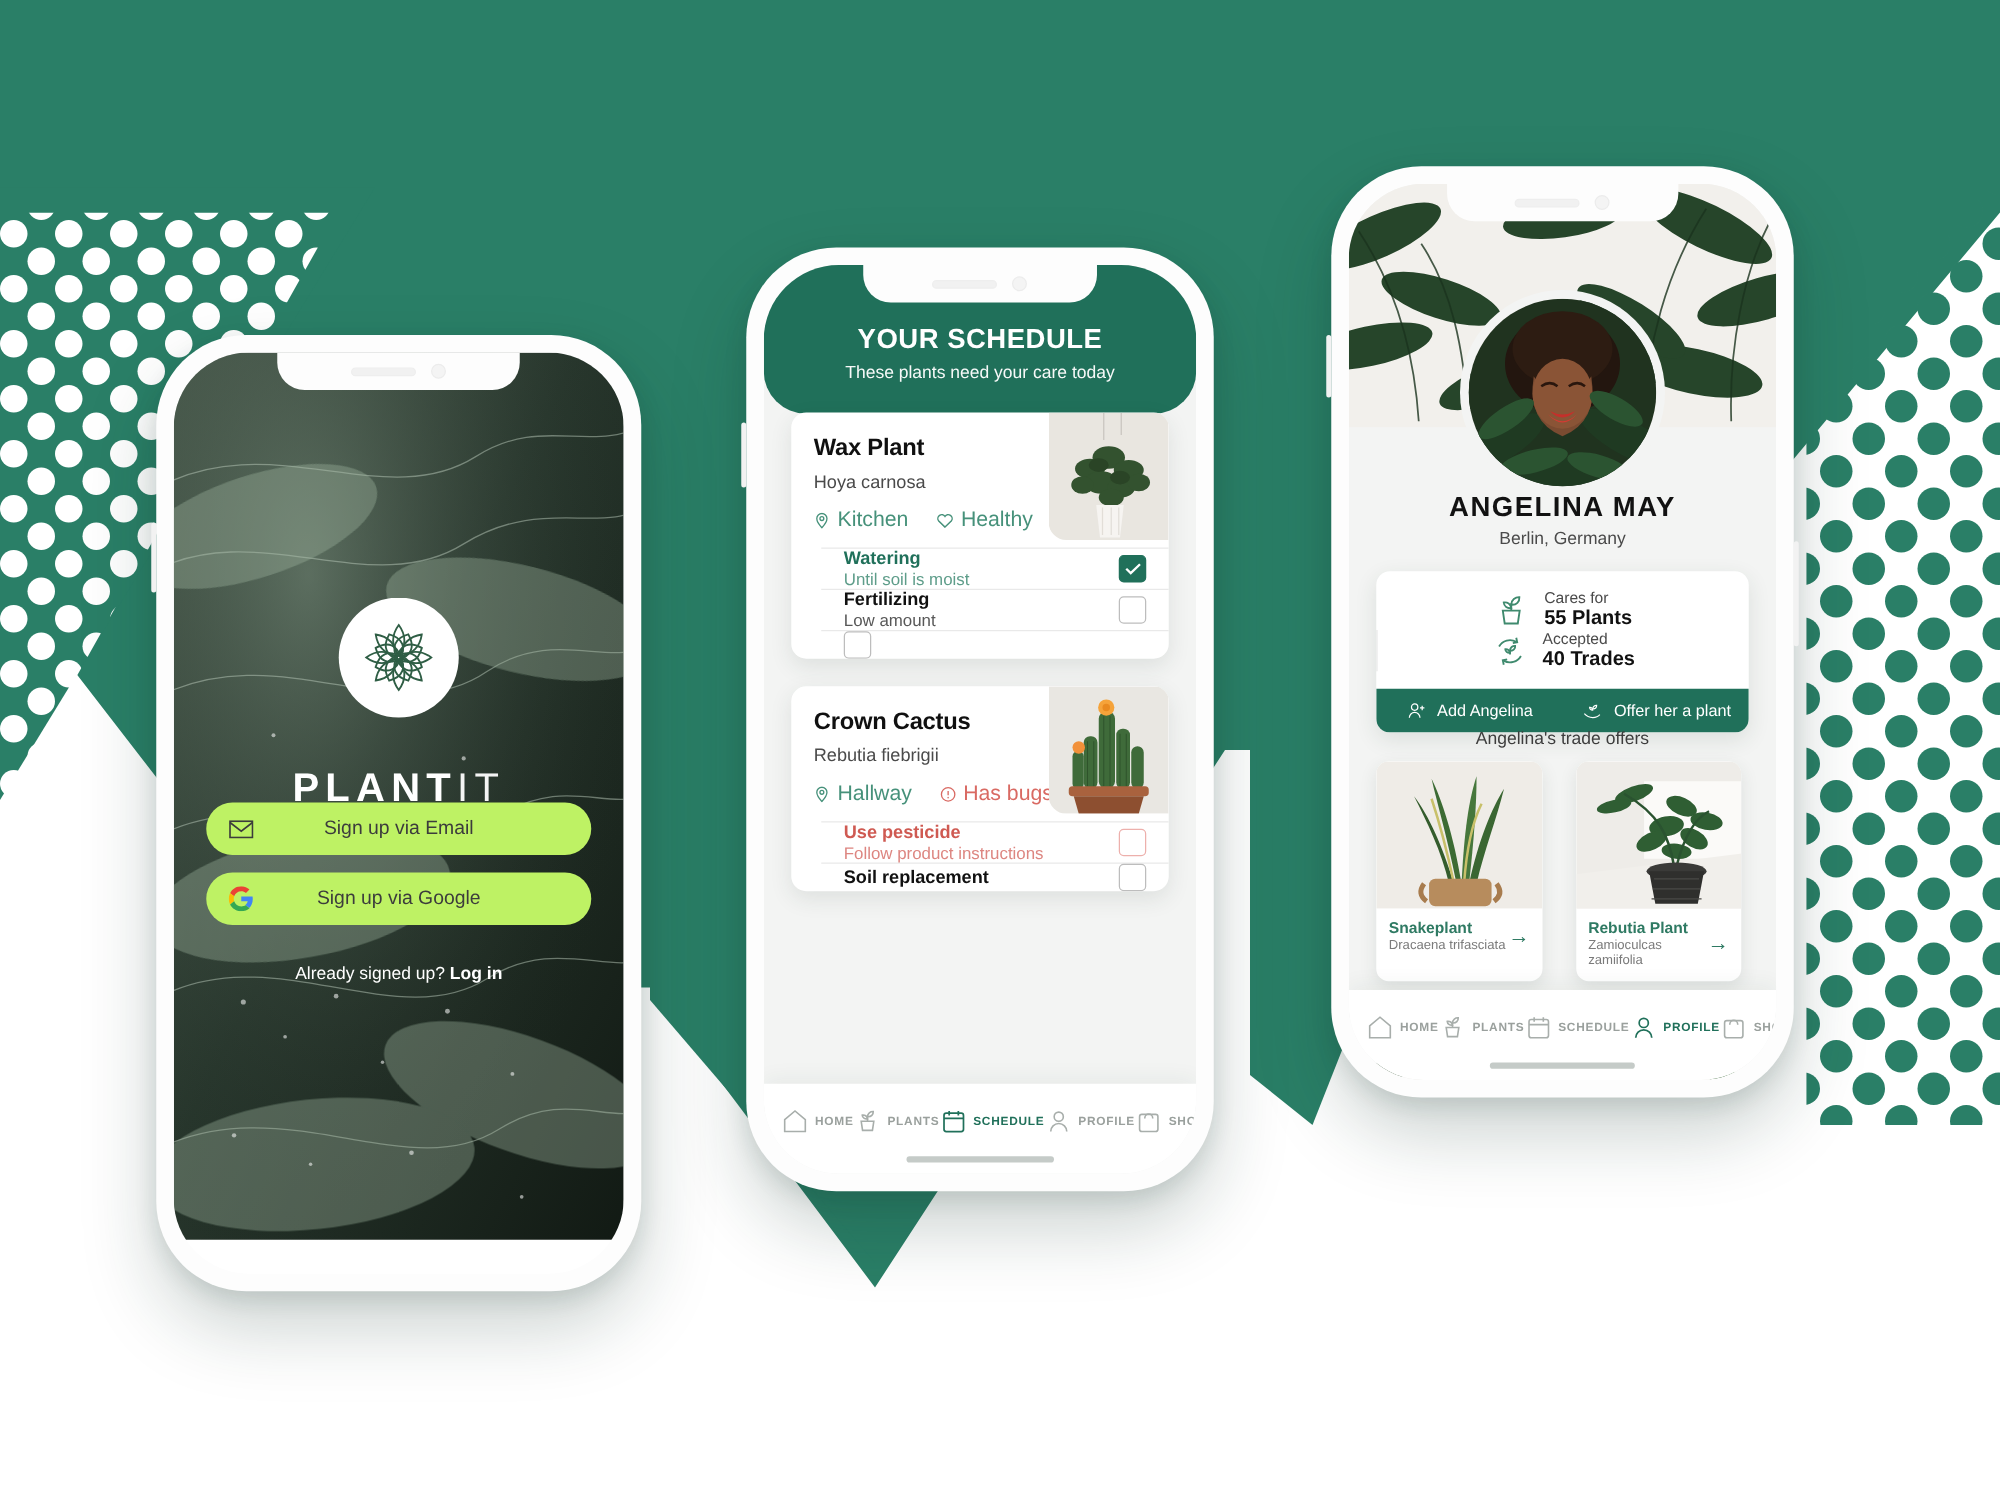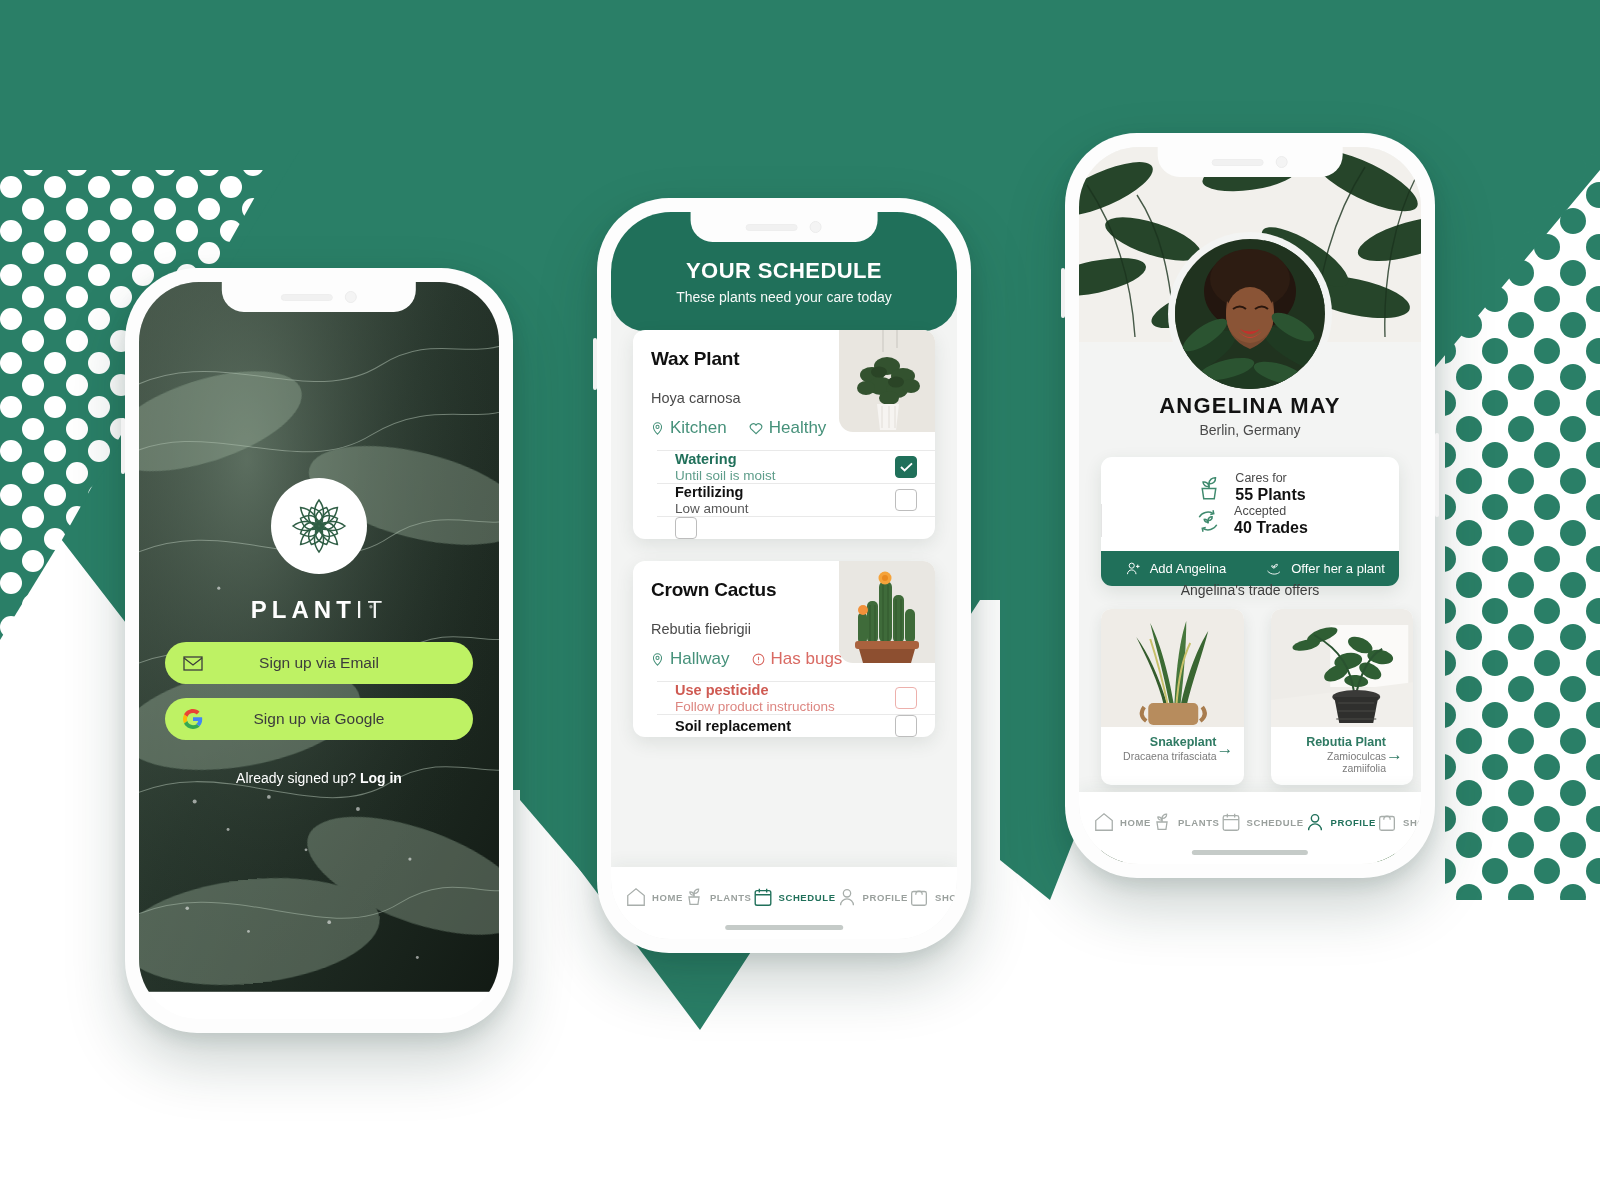--- a/index.html
+++ b/index.html
@@ -54,22 +54,22 @@
   .leafbg { position:absolute; inset:0; }
   .hero-center {
     position: absolute; left: 0; right: 0; top: 196px;
     display: flex; flex-direction: column; align-items: center;
   }
   .logo-circle {
     width: 96px; height: 96px; border-radius: 50%;
     background: #fff; display: flex; align-items: center; justify-content: center;
   }
   .brand {
-    margin-top: 22px;
-    font-size: 24px; letter-spacing: 5px; font-weight: 700; color: #ffffff;
+    margin-top: 38px;
+    font-size: 32px; letter-spacing: 5px; font-weight: 700; color: #ffffff;
   }
   .brand .thin { font-weight: 300; color: #ffffff; opacity:.95; }
   .auth-stack { position: absolute; left: 26px; right: 26px; top: 360px; }
   .auth-btn {
     height: 42px; background: #bef264; border-radius: 21px;
     display: flex; align-items: center; padding: 0 18px;
     margin-bottom: 14px; position: relative;
   }
   .auth-btn .lbl { flex: 1; text-align: center; font-size: 15.5px; color: #3c3c3c; }
   .auth-ic { width: 22px; display:flex; align-items:center; }
@@ -90,21 +90,21 @@
   .sched-head p { font-size: 14px; margin-top: 5px; font-weight: 400; opacity: .96; }
   .sched-body { position:absolute; top:0; left:0; right:0; bottom:0; background:#f3f4f3; overflow:hidden; }
   .sched-scroll { position:absolute; top:118px; left:0; right:0; bottom:0; padding: 0 22px; }
   .plant-card {
     background: #fff; border-radius: 12px; position: relative;
     box-shadow: 0 6px 18px rgba(40,60,50,.10);
     margin-bottom: 22px; overflow: hidden;
   }
   .pc-top { padding: 18px 18px 12px; position: relative; min-height: 96px; }
   .pc-title { font-size: 19px; font-weight: 700; color: #101010; letter-spacing:-.2px; }
-  .pc-sub { font-size: 14.5px; color: #4a4a4a; margin-top: 20px; }
+  .pc-sub { font-size: 14.5px; color: #4a4a4a; margin-top: 8px; }
   .pc-tags { display: flex; gap: 22px; margin-top: 12px; font-size: 17px; }
   .tag { display: flex; align-items: center; gap: 6px; }
   .tag.green { color: #46917a; }
   .tag.red { color: #d96a63; }
   .pc-thumb {
     position: absolute; right: 0; top: 0; width: 96px; height: 102px;
     border-bottom-left-radius: 14px; overflow: hidden;
   }
   .task-row {
     display: flex; align-items: center; padding: 0 18px;
@@ -169,22 +169,22 @@
   .stat-val { font-size: 16px; font-weight: 700; color: #111; margin-top: 1px; }
   .action-bar {
     background: #20705A; display: flex; padding: 9px 0; color: #fff;
   }
   .action-btn { flex:1; display:flex; align-items:center; justify-content:center; gap: 8px; font-size: 13px; }
   .offers-title {
     position: absolute; top: 435px; left:0; right:0; text-align:center;
     font-size: 14px; color: #3d3d3d;
   }
   .offers-grid {
-    position: absolute; top: 462px; left: 22px; right: 8px;
-    display: grid; grid-template-columns: 1fr 1fr; gap: 27px; text-align: right;
+    position: absolute; top: 462px; left: 22px; right: 28px;
+    display: grid; grid-template-columns: 1fr 1fr; gap: 27px;
   }
   .offer-card {
     background: #fff; border-radius: 10px; overflow: hidden;
     box-shadow: 0 5px 14px rgba(40,60,50,.10);
   }
   .offer-img { height: 118px; overflow: hidden; }
   .offer-meta { padding: 8px 10px 11px; display:flex; align-items:center; }
   .offer-meta .t { flex:1; }
   .offer-name { font-size: 12.5px; font-weight: 600; color: #2f7a63; }
   .offer-sci { font-size: 10.5px; color: #7b7b7b; margin-top: 1px; }

